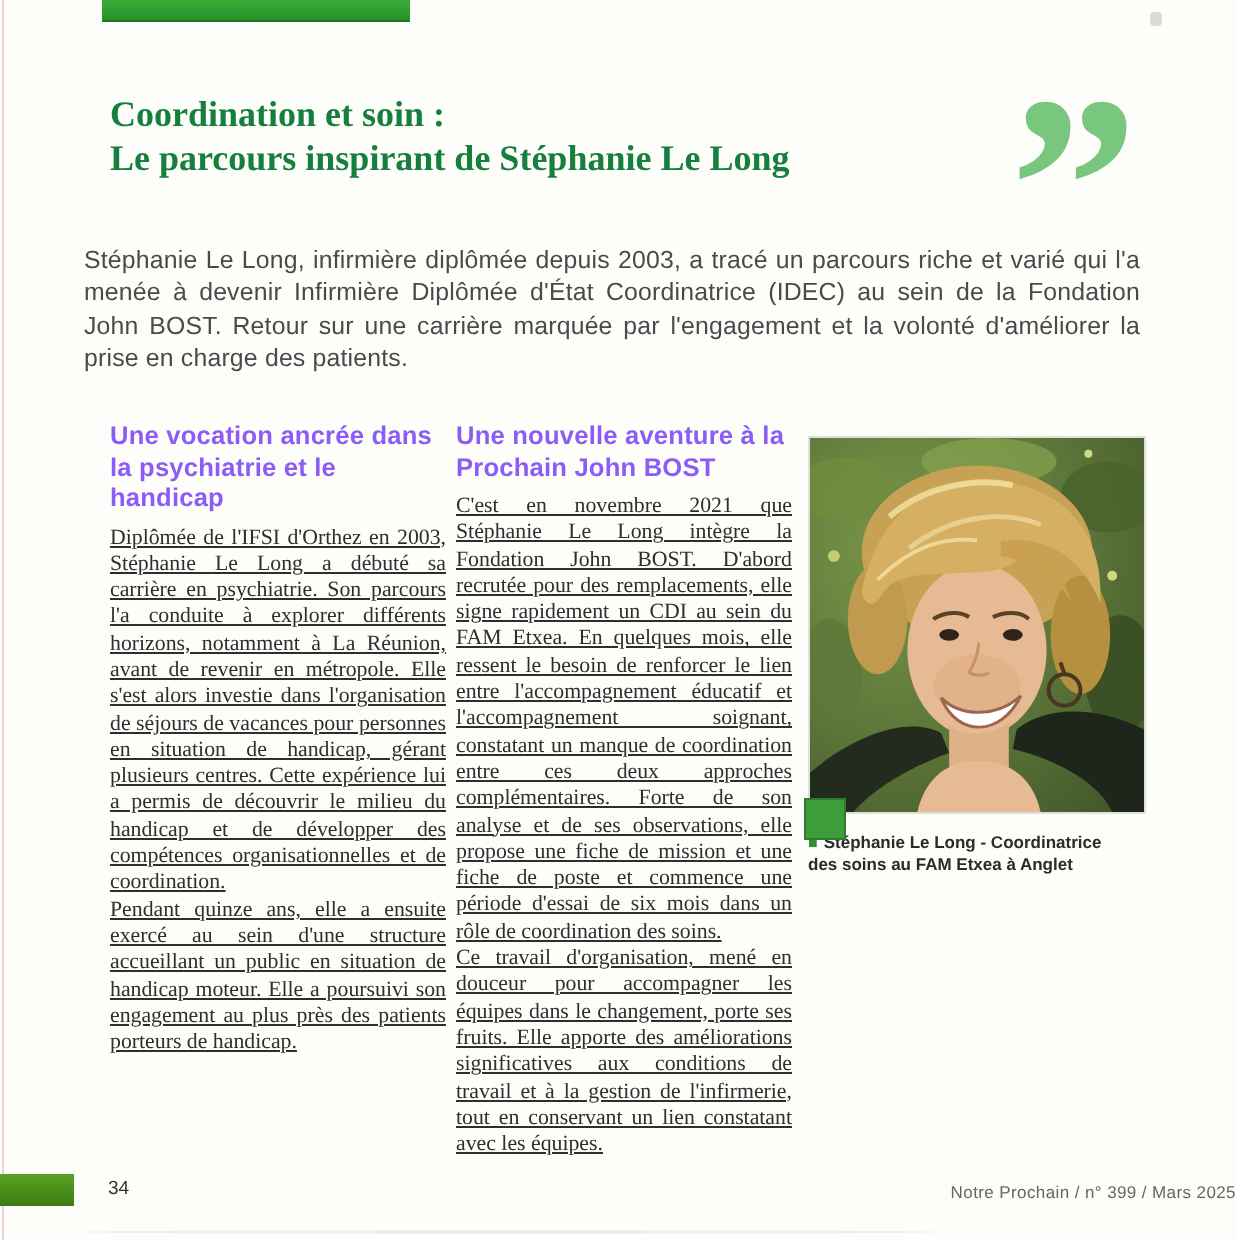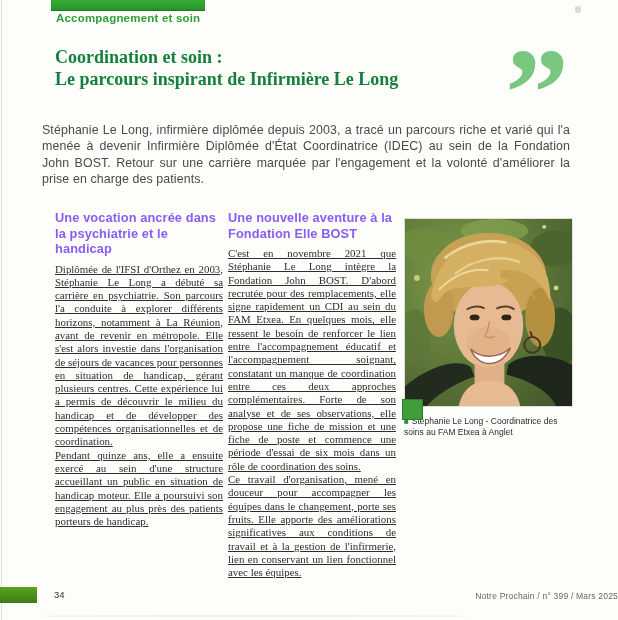--- a/index.html
+++ b/index.html
@@ -34,64 +34,63 @@
   .col-2{left:228px;}
   .col-heading{font-size:12.8px;font-weight:bold;color:#8b5cf6;line-height:15.5px;
                margin:0 0 6px 0;letter-spacing:.1px;}
   .col-body p{margin:0;font-family:"Liberation Serif",serif;font-size:10.9px;
               line-height:13.3px;color:#2e2e2e;text-align:justify;text-decoration:underline;}
 
   .photo-block{position:absolute;left:404px;top:218px;width:169px;}
   .photo{display:block;width:169px;height:189px;border:1px solid #dfe0d6;box-sizing:border-box;}
   .corner-marker{position:absolute;left:-2px;top:181px;width:21px;height:21px;
                  background:#3f9e3c;border:1px solid #2f7d2c;box-sizing:border-box;}
-  .caption{margin-top:9px;width:162px;font-size:8.5px;font-weight:normal;
+  .caption{margin-top:9px;width:162px;font-size:8.5px;font-weight:bold;
            color:#2b2b2b;line-height:11px;}
   .caption-bullet{color:#2f8f33;margin-right:3px;font-size:8px;}
 
   .footer-rect{position:absolute;left:0;top:587px;width:37px;height:16px;
                background:linear-gradient(#58a320,#3e7c15);}
   .footer-page{position:absolute;left:54px;top:589px;font-size:9.5px;color:#333;}
   .footer-journal{position:absolute;left:0;top:591px;width:618px;text-align:right;
                   font-size:8.5px;color:#666;letter-spacing:.2px;}
 </style>
 </head>
 <body>
 
 <div class="page">
 
   <div class="edge-left"></div>
   <div class="speck"></div>
   <div class="bottom-shade"></div>
 
   <div class="tag-bar"></div>
-  <div class="tag-label">Accompagnement et soin</div>
 
   <div class="title">
     <div>Coordination et soin :</div>
-    <div>Le parcours inspirant de Infirmière Le Long</div>
+    <div>Le parcours inspirant de Stéphanie Le Long</div>
   </div>
 
   <div class="quote-mark">”</div>
 
   <div class="intro">Stéphanie Le Long, infirmière diplômée depuis 2003, a tracé un parcours riche et varié qui l'a menée à devenir Infirmière Diplômée d'État Coordinatrice (IDEC) au sein de la Fondation John BOST. Retour sur une carrière marquée par l'engagement et la volonté d'améliorer la prise en charge des patients.</div>
 
   <div class="col col-1">
     <h3 class="col-heading">Une vocation ancrée dans la psychiatrie et le handicap</h3>
     <div class="col-body">
       <p>Diplômée de l'IFSI d'Orthez en 2003, Stéphanie Le Long a débuté sa carrière en psychiatrie. Son parcours l'a conduite à explorer différents horizons, notamment à La Réunion, avant de revenir en métropole. Elle s'est alors investie dans l'organisation de séjours de vacances pour personnes en situation de handicap, gérant plusieurs centres. Cette expérience lui a permis de découvrir le milieu du handicap et de développer des compétences organisationnelles et de coordination.</p>
       <p>Pendant quinze ans, elle a ensuite exercé au sein d'une structure accueillant un public en situation de handicap moteur. Elle a poursuivi son engagement au plus près des patients porteurs de handicap.</p>
     </div>
   </div>
 
   <div class="col col-2">
-    <h3 class="col-heading">Une nouvelle aventure à la Fondation Elle BOST</h3>
+    <h3 class="col-heading">Une nouvelle aventure à la Prochain John BOST</h3>
     <div class="col-body">
       <p>C'est en novembre 2021 que Stéphanie Le Long intègre la Fondation John BOST. D'abord recrutée pour des remplacements, elle signe rapidement un CDI au sein du FAM Etxea. En quelques mois, elle ressent le besoin de renforcer le lien entre l'accompagnement éducatif et l'accompagnement soignant, constatant un manque de coordination entre ces deux approches complémentaires. Forte de son analyse et de ses observations, elle propose une fiche de mission et une fiche de poste et commence une période d'essai de six mois dans un rôle de coordination des soins.</p>
-      <p>Ce travail d'organisation, mené en douceur pour accompagner les équipes dans le changement, porte ses fruits. Elle apporte des améliorations significatives aux conditions de travail et à la gestion de l'infirmerie, lien en conservant un lien fonctionnel avec les équipes.</p>
+      <p>Ce travail d'organisation, mené en douceur pour accompagner les équipes dans le changement, porte ses fruits. Elle apporte des améliorations significatives aux conditions de travail et à la gestion de l'infirmerie, tout en conservant un lien constatant avec les équipes.</p>
     </div>
   </div>
 
   <div class="photo-block">
     <svg class="photo" viewBox="0 0 168 190" preserveAspectRatio="none" xmlns="http://www.w3.org/2000/svg">
       <defs>
         <radialGradient id="bgGrad" cx="30%" cy="30%" r="95%">
           <stop offset="0" stop-color="#7c9a4a"></stop>
           <stop offset="1" stop-color="#41562a"></stop>
         </radialGradient>

